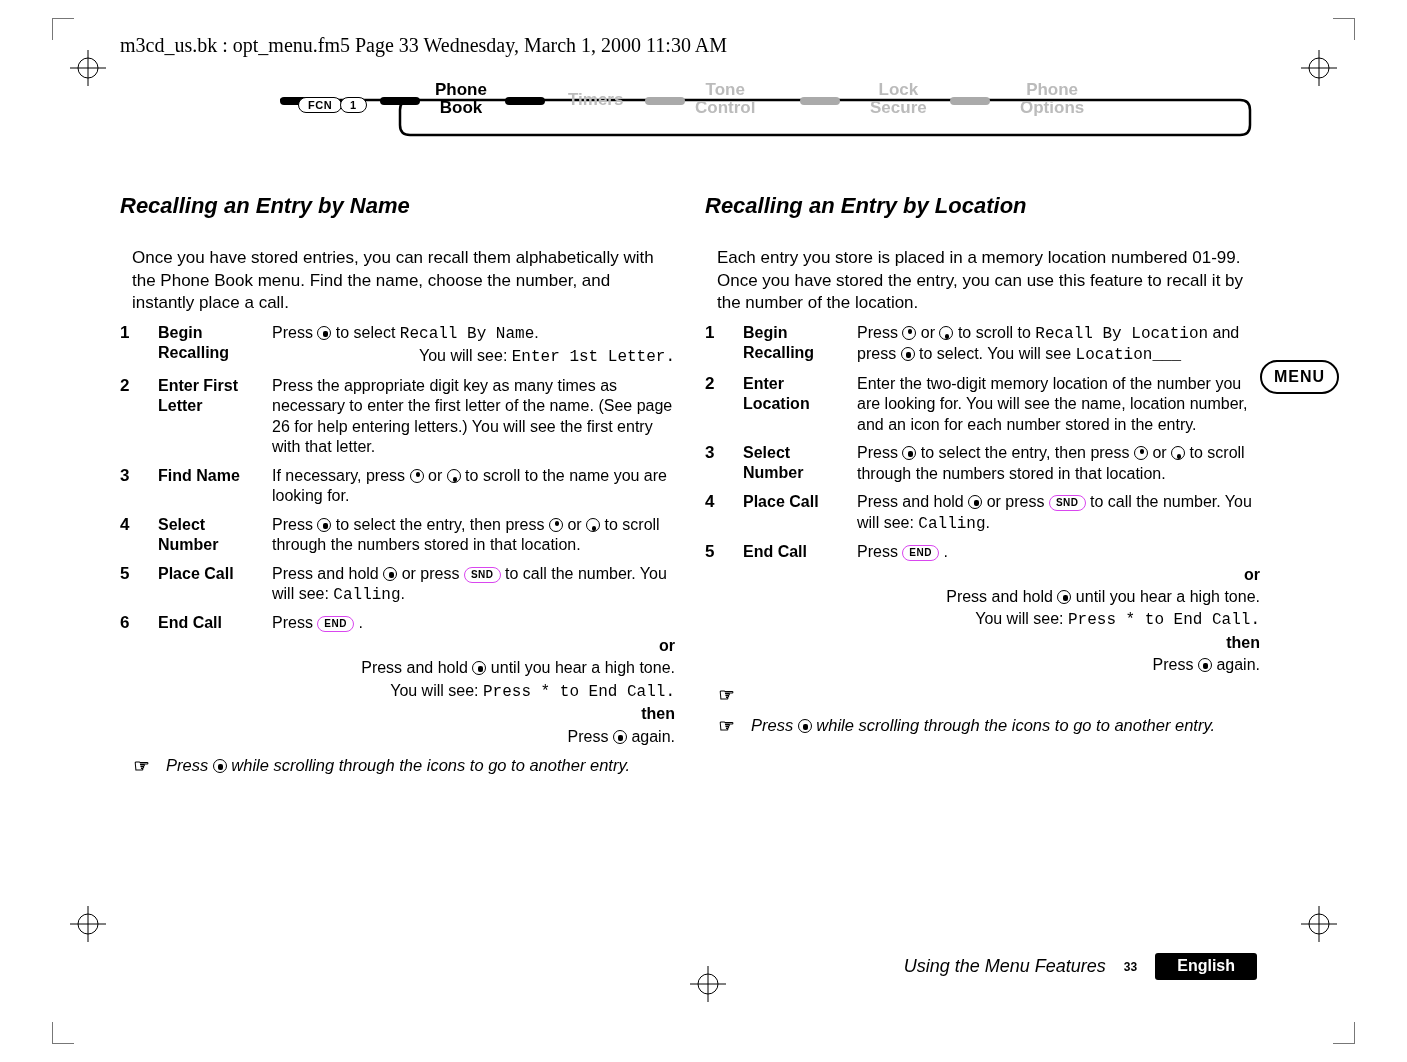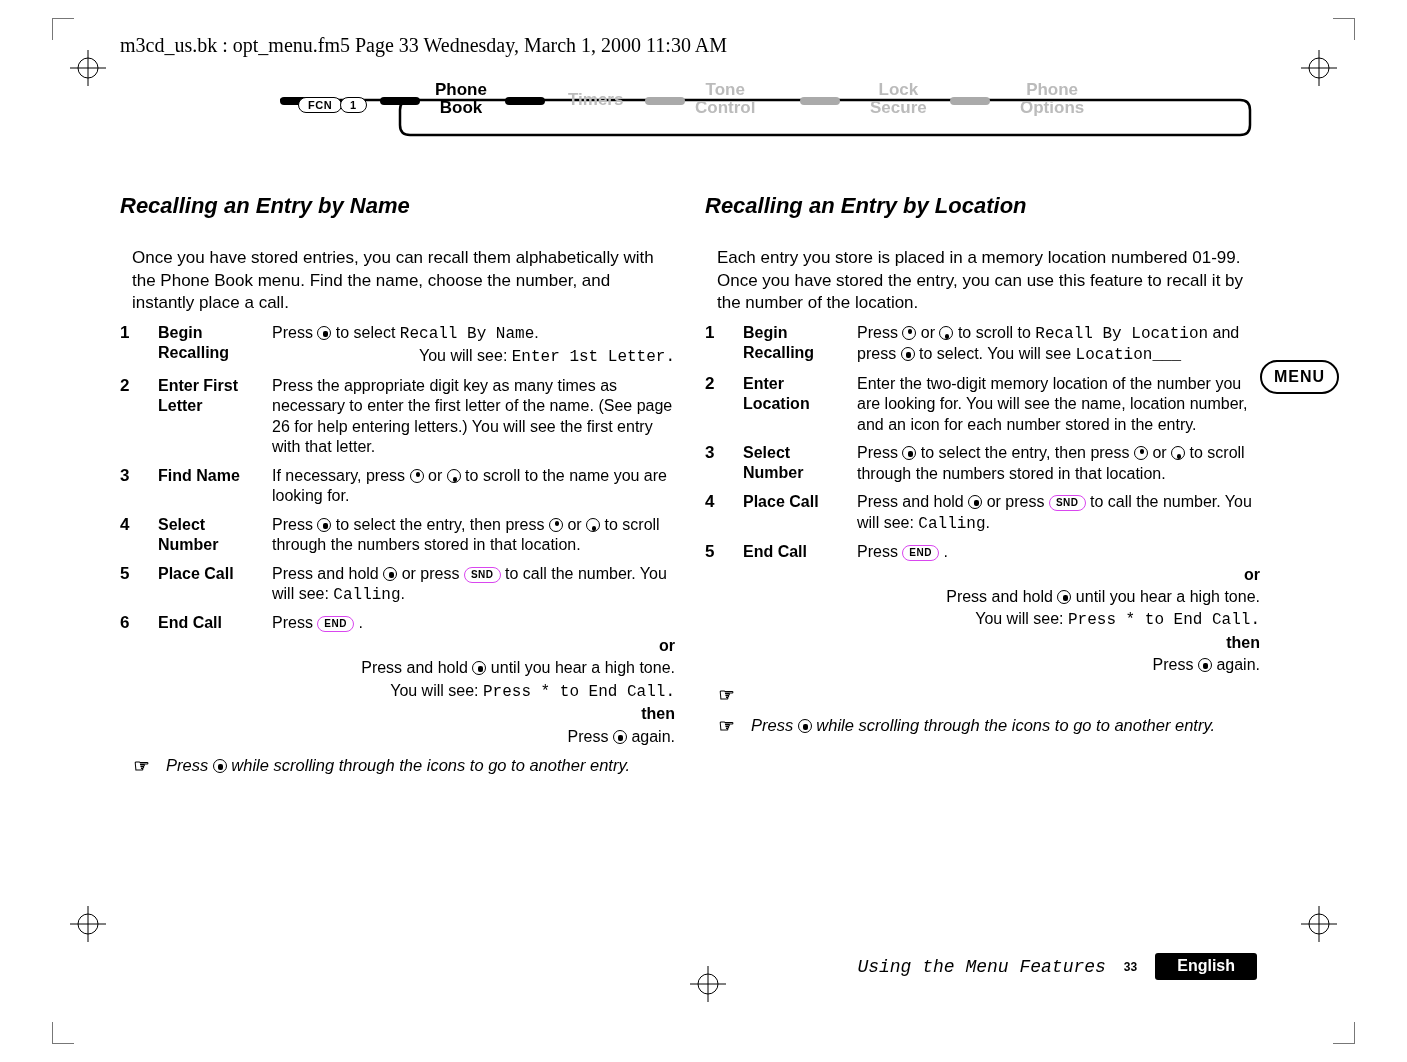--- a/index.html
+++ b/index.html
@@ -188,21 +188,21 @@
     position:absolute;
     left: 0; right: 0;
     bottom: 82px;
     display:flex;
     justify-content:flex-end;
     align-items:center;
     gap:18px;
     padding-right: 150px;
   }
   .footer-title {
-    font-family: Liberation Mono, monospace;
+    font-family: Liberation Sans, sans-serif;
     font-style: italic;
     font-size: 18px;
   }
   .footer-page {
     font-weight:700;
     font-size:12px;
   }
   .footer-lang {
     background:#000;
     color:#fff;

